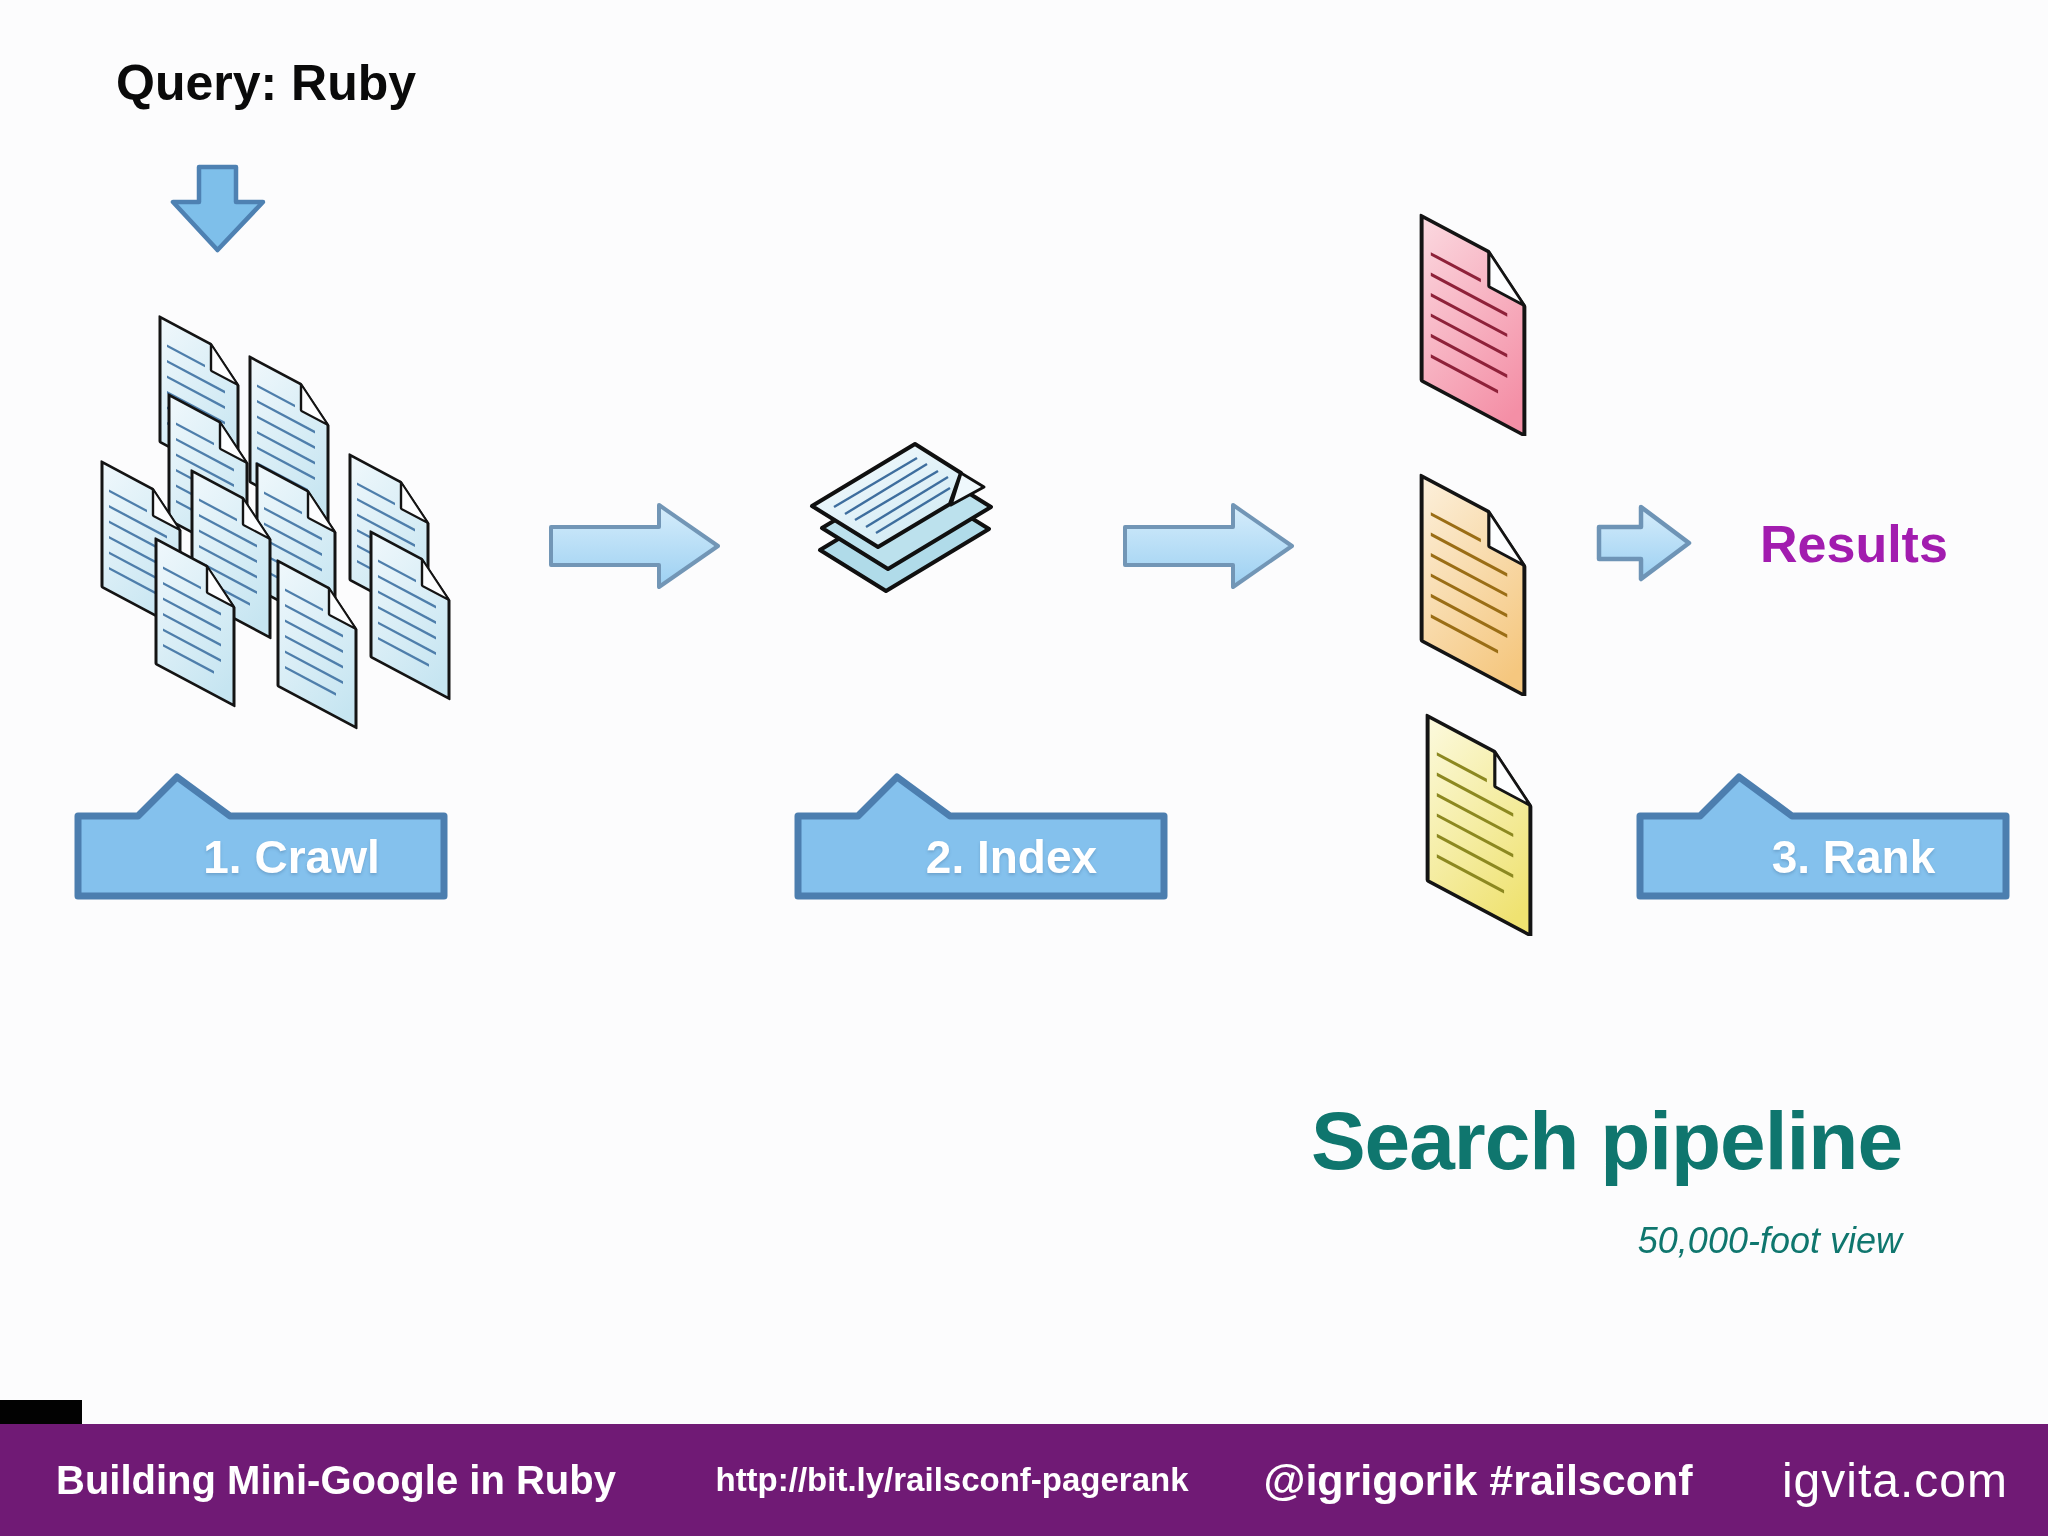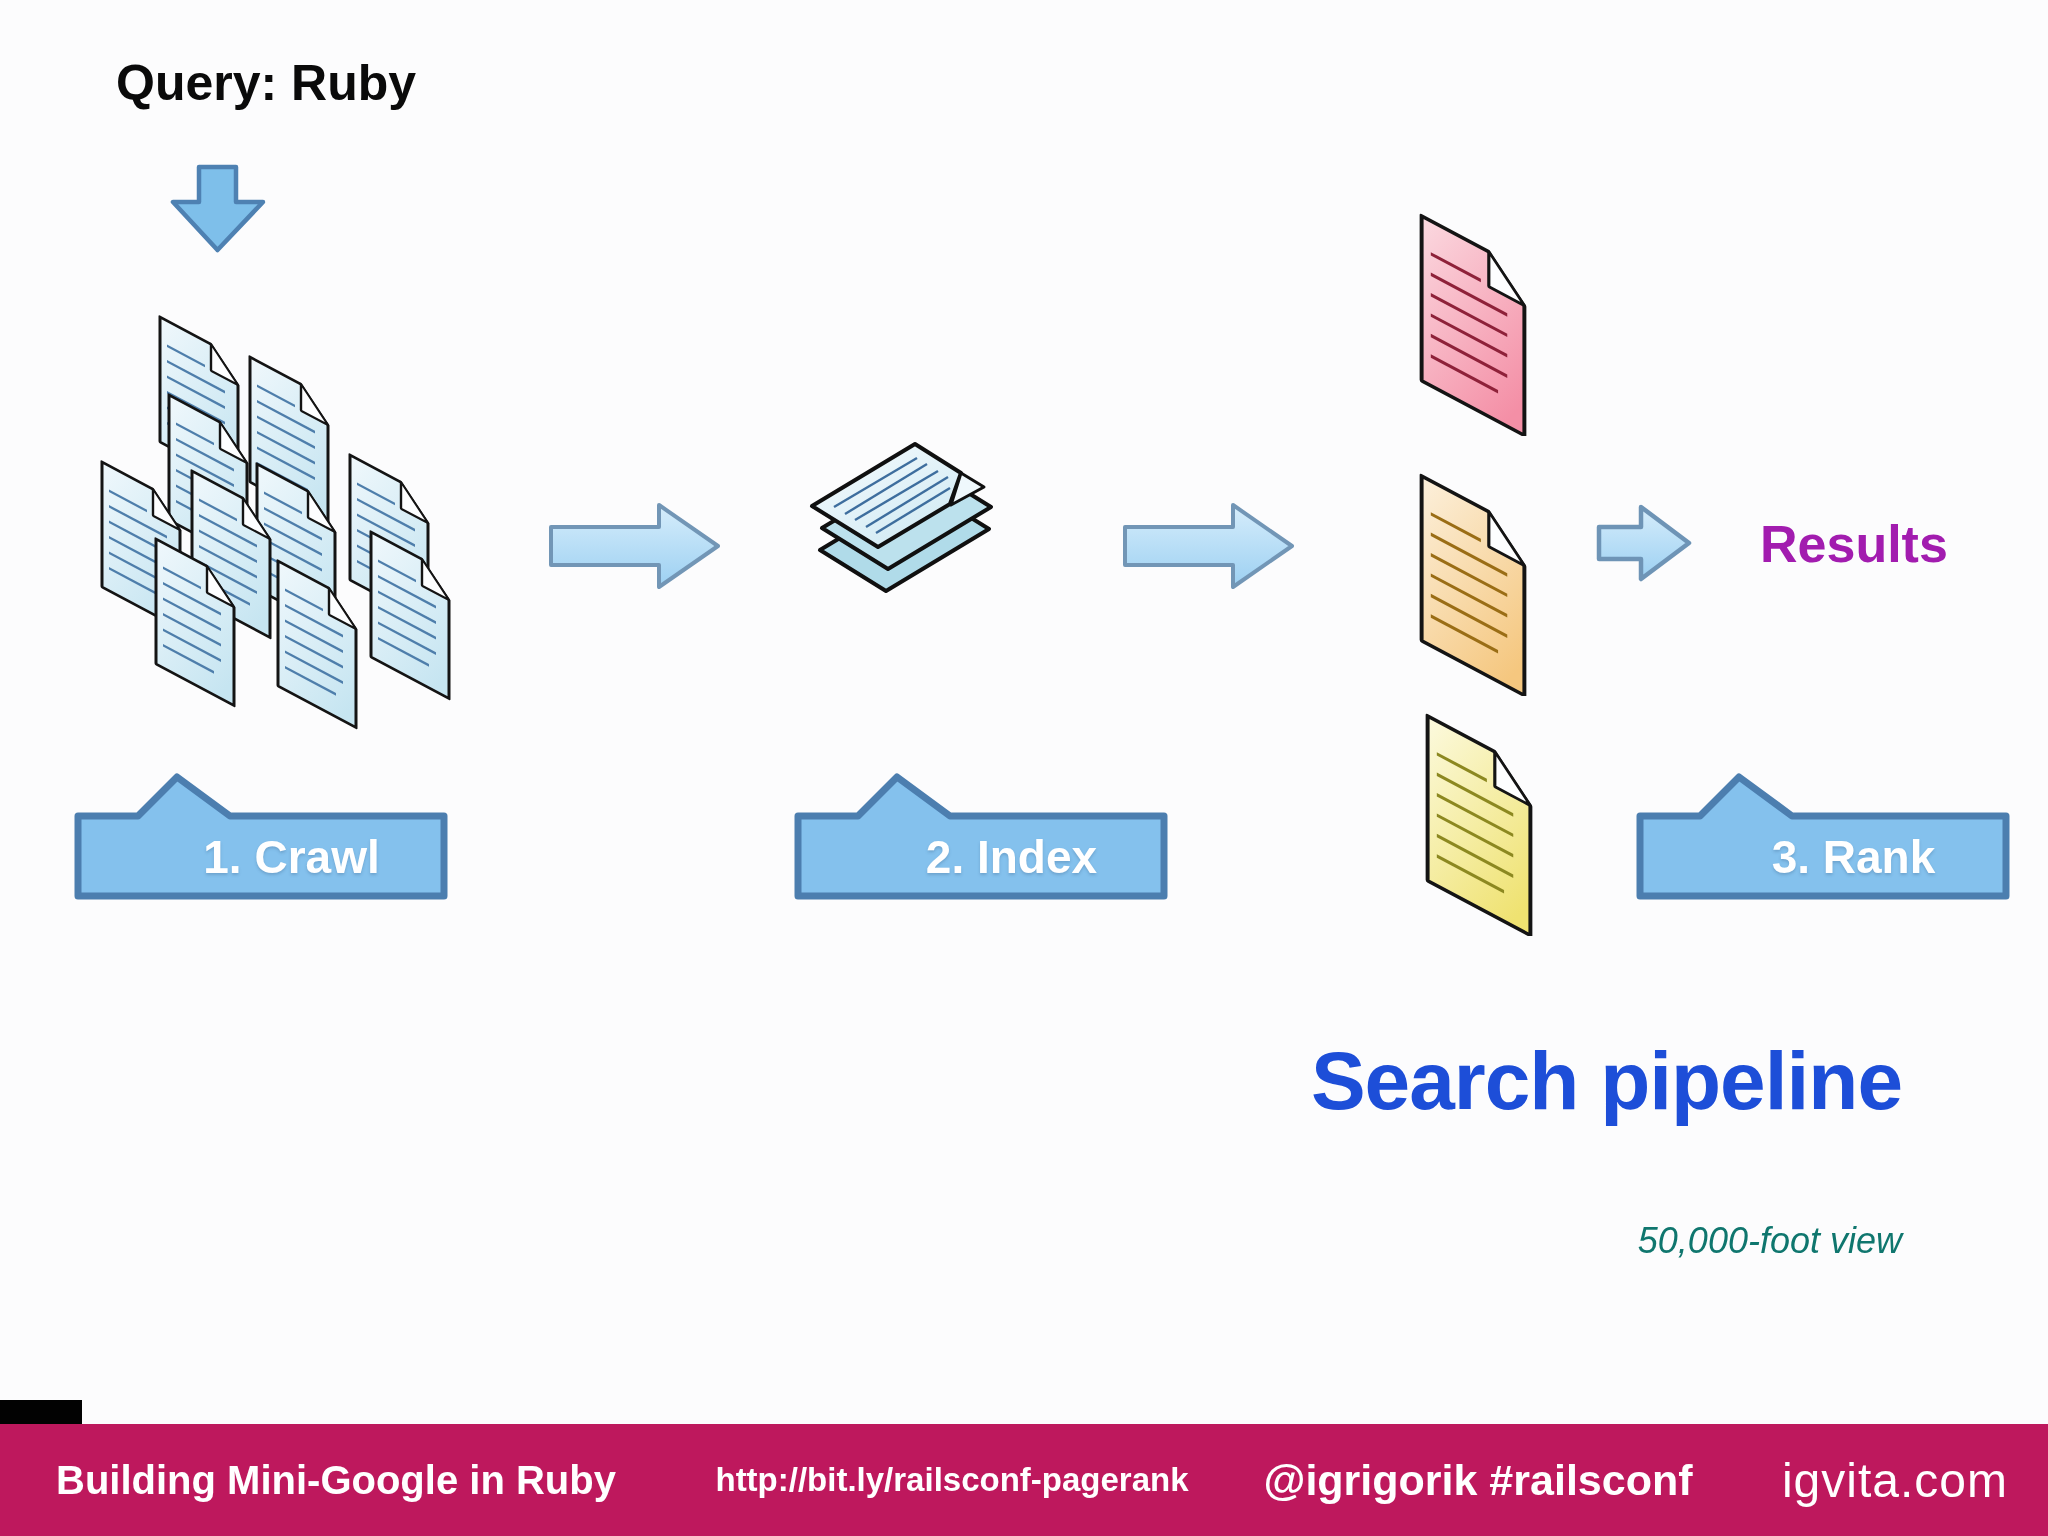--- a/index.html
+++ b/index.html
@@ -23,24 +23,24 @@
   .banner{position:absolute;top:770px;width:435px;height:130px;}
   .banner-1{left:74px;}
   .banner-2{left:794px;}
   .banner-3{left:1636px;}
   .banner svg{position:absolute;inset:0;}
   .banner .label{position:absolute;left:0;right:0;top:46px;bottom:2px;
     display:flex;align-items:center;justify-content:center;
     color:#fff;font-weight:bold;font-size:46px;
     text-shadow:0 2px 3px rgba(60,100,140,.30);}
 
-  .big-title{right:146px;top:1034px;font-size:82px;font-weight:bold;color:#1d4ed8;letter-spacing:-1px;}
+  .big-title{right:146px;top:1094px;font-size:82px;font-weight:bold;color:#0f766e;letter-spacing:-1px;}
   .sub-title{right:146px;top:1220px;font-size:36px;font-style:italic;color:#0f766e;}
 
-  .footer{left:0;top:1424px;width:2048px;height:112px;background:#be185d;}
+  .footer{left:0;top:1424px;width:2048px;height:112px;background:#701a75;}
   .footer-notch{left:0;top:1400px;width:82px;height:24px;background:#020202;}
   .footer span{position:absolute;top:50%;transform:translateY(-50%);color:#fff;white-space:nowrap;}
   .f-title{left:56px;font-size:40px;font-weight:bold;}
   .f-url{left:952px;transform:translate(-50%,-50%) !important;font-size:33px;font-weight:bold;}
   .f-handle{left:1478px;transform:translate(-50%,-50%) !important;font-size:43px;font-weight:bold;}
   .f-site{right:40px;font-size:48px;font-weight:normal;letter-spacing:1px;}
 </style>
 </head>
 <body>
 

